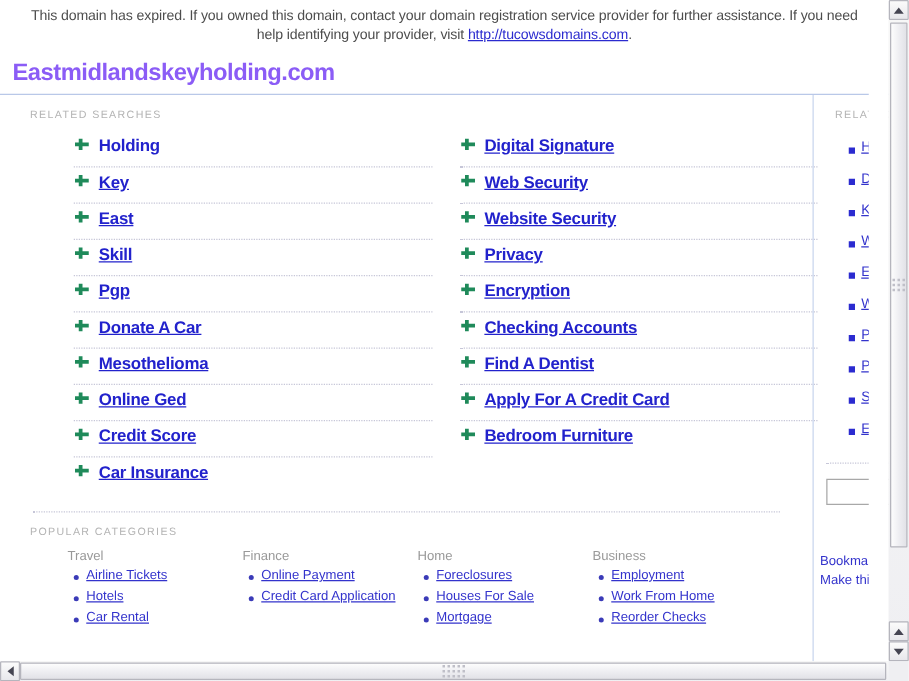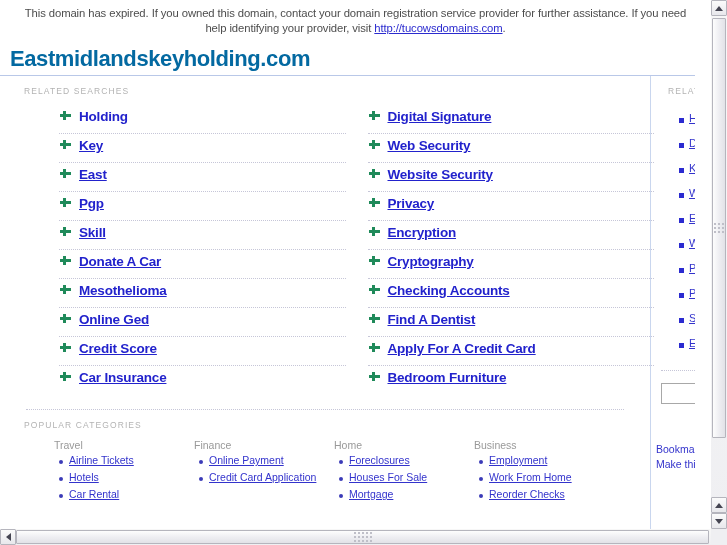--- a/index.html
+++ b/index.html
@@ -38,23 +38,23 @@
     letter-spacing: -0.1px;
   }
   .notice a {
     color: #2b2bcf;
     text-decoration: underline;
   }
 
   
   .domain-title {
     padding: 4px 0 0 10px;
-    font-size: 22px;
+    font-size: 19px;
     font-weight: bold;
-    color: #0369a1;
+    color: #8b5cf6;
     letter-spacing: -0.4px;
     height: 32px;
     line-height: 30px;
   }
 
   .header-rule {
     height: 1px;
     background: #b9c8e8;
     margin: 3px 0 0 0;
   }
@@ -329,28 +329,28 @@
             <div class="rs-item">
               <span class="plus-icon"></span>
               <span class="rs-link">Key</span>
             </div>
             <div class="rs-item">
               <span class="plus-icon"></span>
               <span class="rs-link">East</span>
             </div>
             <div class="rs-item">
               <span class="plus-icon"></span>
+              <span class="rs-link">Skill</span>
+            </div>
+            <div class="rs-item">
+              <span class="plus-icon"></span>
               <span class="rs-link">Pgp</span>
             </div>
             <div class="rs-item">
               <span class="plus-icon"></span>
-              <span class="rs-link">Skill</span>
-            </div>
-            <div class="rs-item">
-              <span class="plus-icon"></span>
               <span class="rs-link">Donate A Car</span>
             </div>
             <div class="rs-item">
               <span class="plus-icon"></span>
               <span class="rs-link">Mesothelioma</span>
             </div>
             <div class="rs-item">
               <span class="plus-icon"></span>
               <span class="rs-link">Online Ged</span>
             </div>
@@ -377,24 +377,20 @@
               <span class="plus-icon"></span>
               <span class="rs-link">Website Security</span>
             </div>
             <div class="rs-item">
               <span class="plus-icon"></span>
               <span class="rs-link">Privacy</span>
             </div>
             <div class="rs-item">
               <span class="plus-icon"></span>
               <span class="rs-link">Encryption</span>
-            </div>
-            <div class="rs-item">
-              <span class="plus-icon"></span>
-              <span class="rs-link">Cryptography</span>
             </div>
             <div class="rs-item">
               <span class="plus-icon"></span>
               <span class="rs-link">Checking Accounts</span>
             </div>
             <div class="rs-item">
               <span class="plus-icon"></span>
               <span class="rs-link">Find A Dentist</span>
             </div>
             <div class="rs-item">

